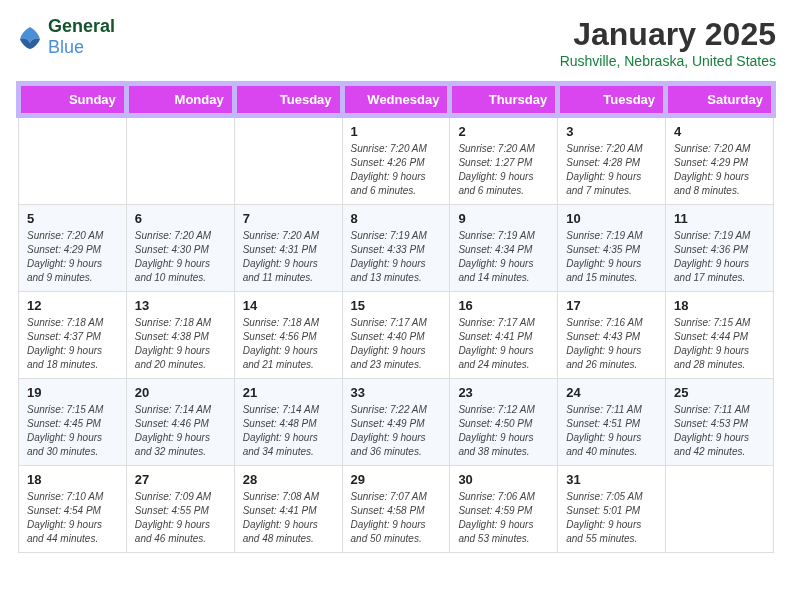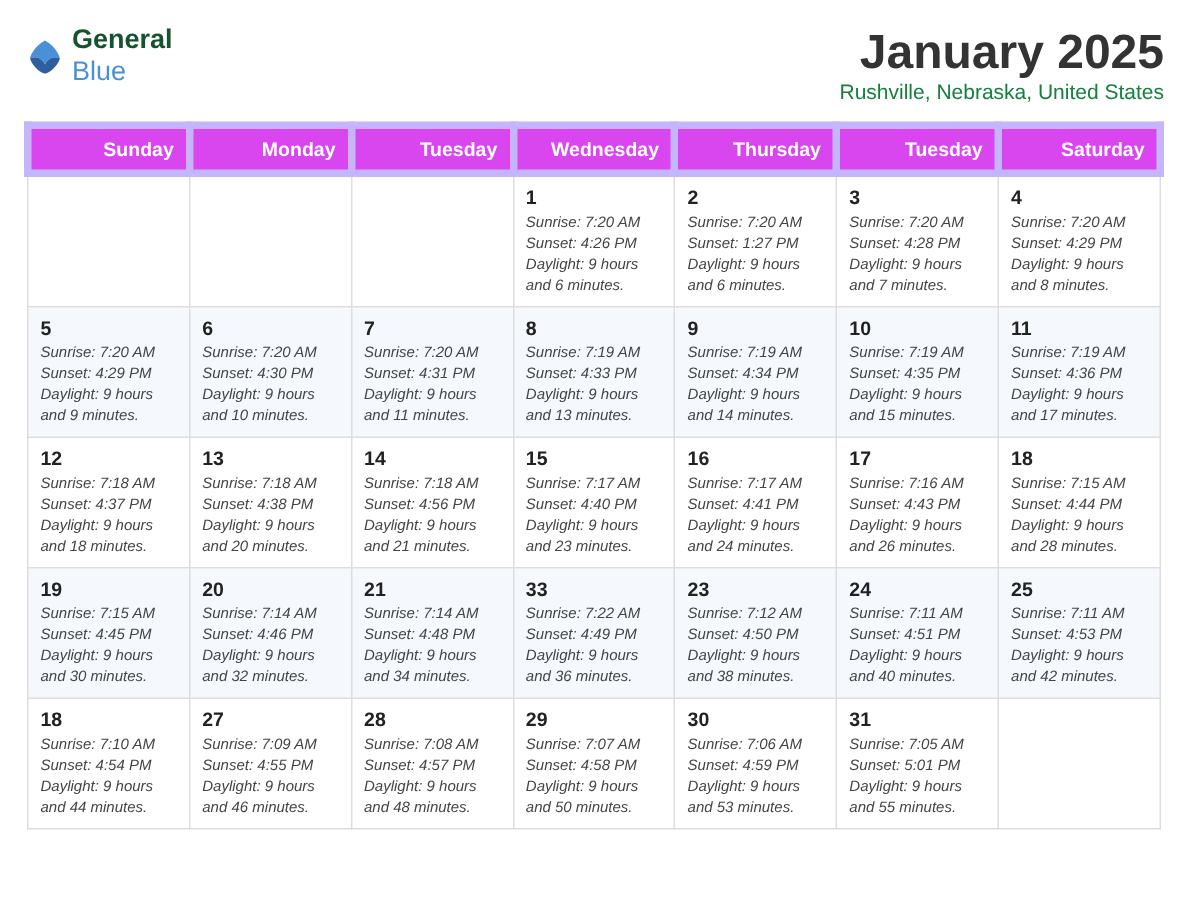--- a/index.html
+++ b/index.html
@@ -292,21 +292,21 @@
         </td>
         <td>
           <div class="day-number">27</div>
           <div class="day-detail">Sunrise: 7:09 AM
 Sunset: 4:55 PM
 Daylight: 9 hours and 46 minutes.</div>
         </td>
         <td>
           <div class="day-number">28</div>
           <div class="day-detail">Sunrise: 7:08 AM
-Sunset: 4:57 PM
+Sunset: 4:41 PM
 Daylight: 9 hours and 48 minutes.</div>
         </td>
         <td>
           <div class="day-number">29</div>
           <div class="day-detail">Sunrise: 7:07 AM
 Sunset: 4:58 PM
 Daylight: 9 hours and 50 minutes.</div>
         </td>
         <td>
           <div class="day-number">30</div>

